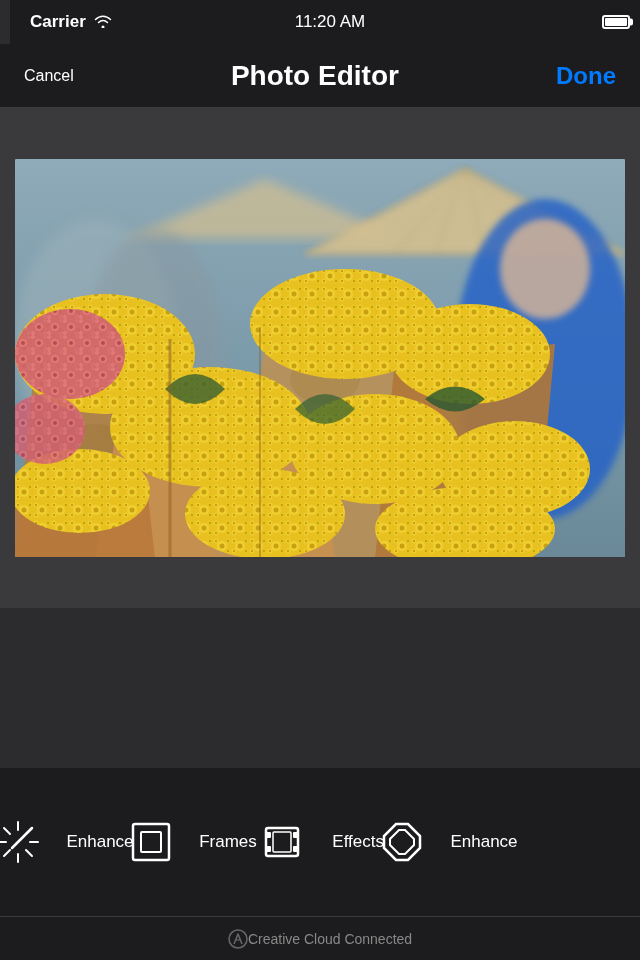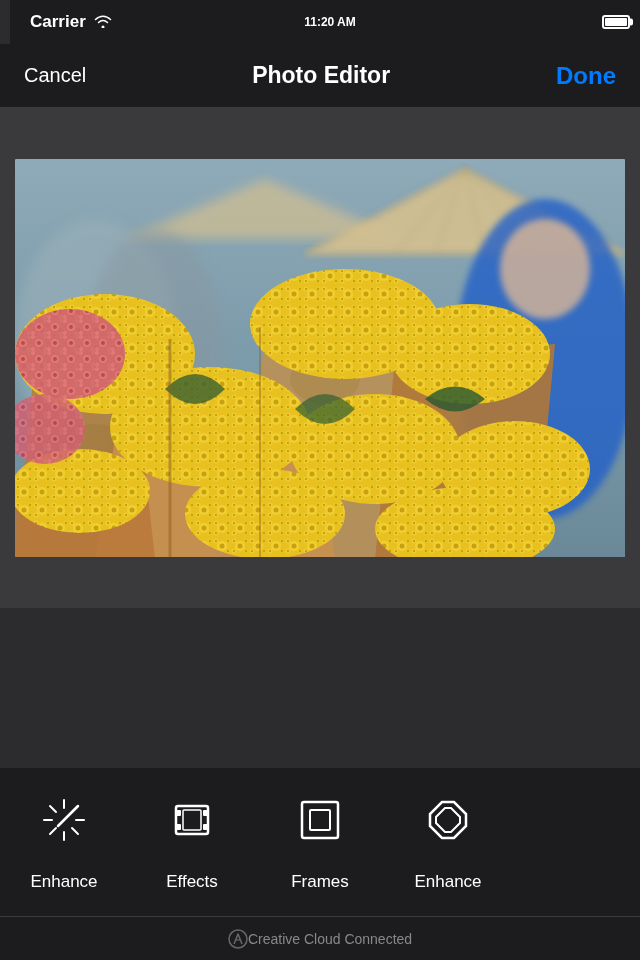--- a/index.html
+++ b/index.html
@@ -31,23 +31,23 @@
       align-items: center;
       gap: 8px;
       font-size: 17px;
       color: #fff;
       font-weight: 600;
     }
     .status-center {
       position: absolute;
       left: 50%;
       transform: translateX(-50%);
-      font-size: 12px;
-      color: #fff;
-      font-weight: 700;
+      font-size: 17px;
+      color: #fff;
+      font-weight: 400;
     }
     .status-right {
       display: flex;
       align-items: center;
       gap: 6px;
     }
     .battery-icon {
       width: 28px;
       height: 14px;
       border: 2px solid #fff;
@@ -86,26 +86,26 @@
       width: 640px;
       height: 64px;
       background: #1c1c1e;
       display: flex;
       align-items: center;
       justify-content: space-between;
       padding: 0 24px;
       border-bottom: 1px solid #3a3a3c;
     }
     .nav-cancel {
-      font-size: 20px;
+      font-size: 16px;
       color: #fff;
       cursor: pointer;
     }
     .nav-title {
-      font-size: 23px;
+      font-size: 28px;
       color: #fff;
       font-weight: 700;
     }
     .nav-done {
       font-size: 24px;
       color: #007aff;
       font-weight: 600;
       cursor: pointer;
     }
 
@@ -155,21 +155,21 @@
       height: 148px;
       background: #1c1c1e;
       display: flex;
       align-items: center;
       justify-content: flex-start;
       overflow-x: hidden;
     }
 
     .tool-item {
       display: flex;
-      flex-direction: column;
+      flex-direction: row;
       align-items: center;
       justify-content: center;
       width: 128px;
       min-width: 128px;
       height: 148px;
       cursor: pointer;
       gap: 24px;
     }
 
     .tool-icon {
@@ -372,43 +372,43 @@
         <line x1="18" y1="30" x2="38" y2="10" stroke-linecap="round" stroke-width="2.5"></line>
       </svg>
     </div>
     <span class="tool-label">Enhance</span>
   </div>
 
   <div class="tool-item">
     <div class="tool-icon">
       <svg class="tool-svg" viewBox="0 0 48 48">
 
-        <rect x="8" y="10" width="32" height="28" rx="2" stroke-width="2.5"></rect>
-
-        <rect x="8" y="14" width="5" height="6" rx="1" fill="white" stroke="none"></rect>
-        <rect x="8" y="28" width="5" height="6" rx="1" fill="white" stroke="none"></rect>
-
-        <rect x="35" y="14" width="5" height="6" rx="1" fill="white" stroke="none"></rect>
-        <rect x="35" y="28" width="5" height="6" rx="1" fill="white" stroke="none"></rect>
-
-        <rect x="15" y="14" width="18" height="20" rx="1" stroke-width="1.5"></rect>
-      </svg>
-    </div>
-    <span class="tool-label">Effects</span>
-  </div>
-
-  <div class="tool-item">
-    <div class="tool-icon">
-      <svg class="tool-svg" viewBox="0 0 48 48">
-
         <rect x="6" y="6" width="36" height="36" rx="2" stroke-width="2.5"></rect>
         <rect x="14" y="14" width="20" height="20" rx="1" stroke-width="2"></rect>
       </svg>
     </div>
     <span class="tool-label">Frames</span>
+  </div>
+
+  <div class="tool-item">
+    <div class="tool-icon">
+      <svg class="tool-svg" viewBox="0 0 48 48">
+
+        <rect x="8" y="10" width="32" height="28" rx="2" stroke-width="2.5"></rect>
+
+        <rect x="8" y="14" width="5" height="6" rx="1" fill="white" stroke="none"></rect>
+        <rect x="8" y="28" width="5" height="6" rx="1" fill="white" stroke="none"></rect>
+
+        <rect x="35" y="14" width="5" height="6" rx="1" fill="white" stroke="none"></rect>
+        <rect x="35" y="28" width="5" height="6" rx="1" fill="white" stroke="none"></rect>
+
+        <rect x="15" y="14" width="18" height="20" rx="1" stroke-width="1.5"></rect>
+      </svg>
+    </div>
+    <span class="tool-label">Effects</span>
   </div>
 
   <div class="tool-item">
     <div class="tool-icon">
       <svg class="tool-svg" viewBox="0 0 48 48">
 
         <polygon points="18,6 30,6 42,18 42,30 30,42 18,42 6,30 6,18" stroke-width="2.5"></polygon>
         <polygon points="21,12 27,12 36,21 36,27 27,36 21,36 12,27 12,21" stroke-width="2"></polygon>
       </svg>
     </div>

